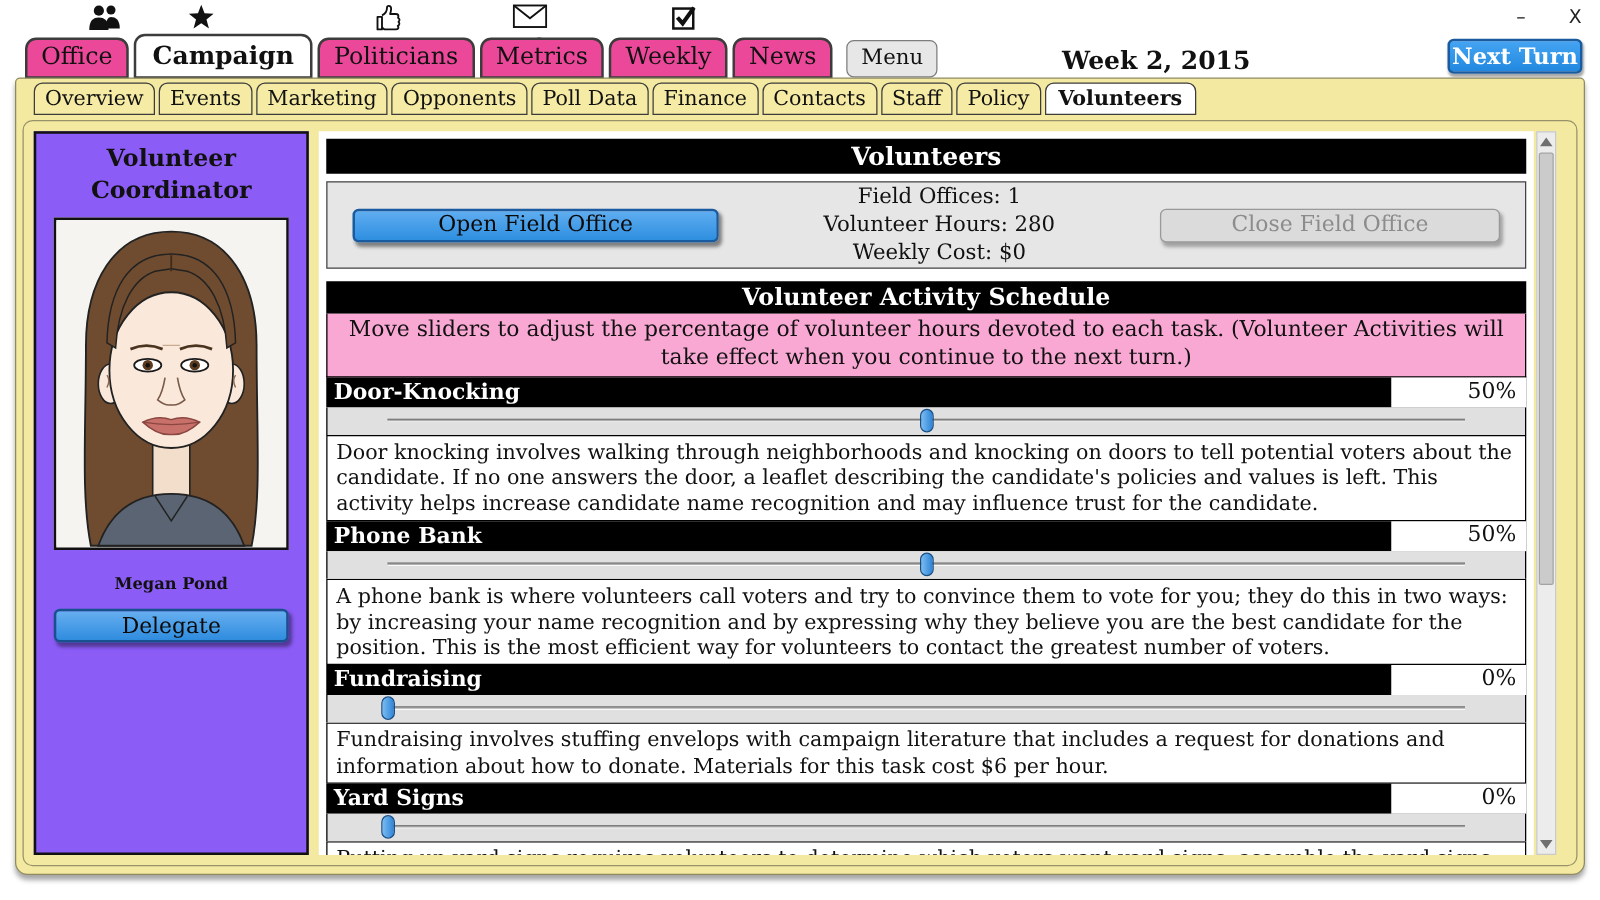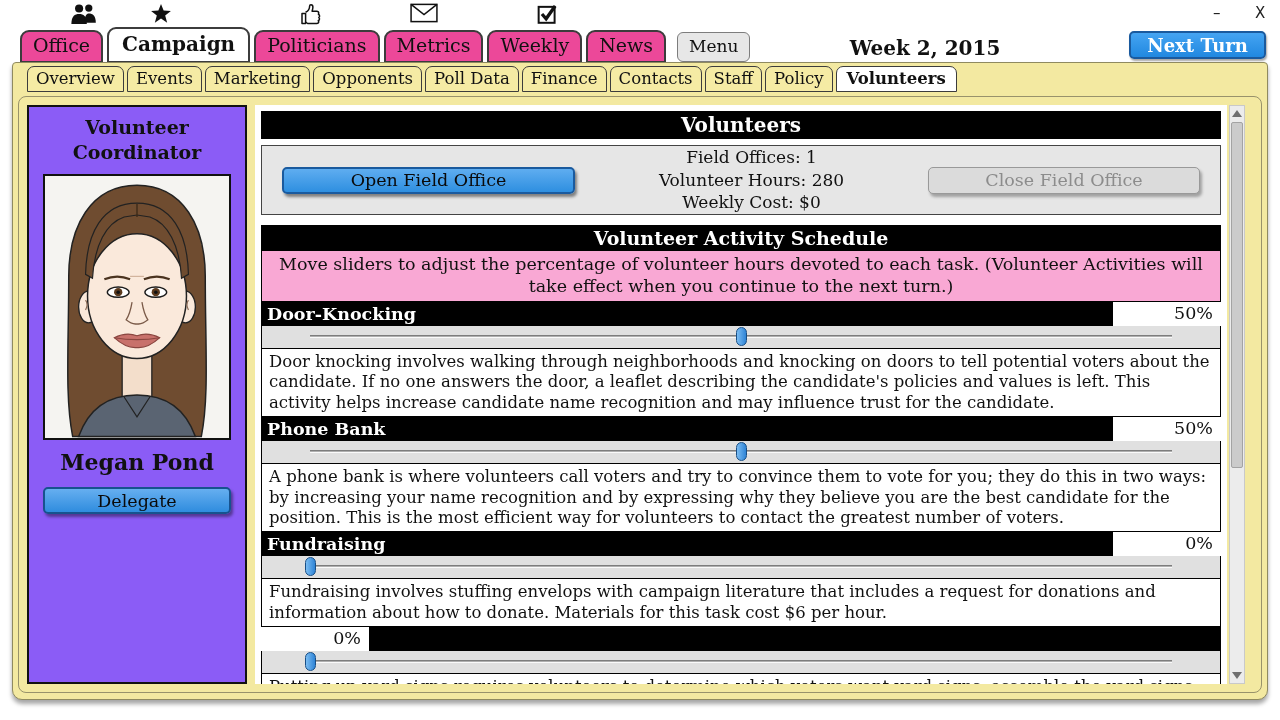--- a/index.html
+++ b/index.html
@@ -17,21 +17,21 @@
   
   .tabbar { position:absolute; top:30px; left:20px; height:33px; display:flex;
     align-items:flex-end; gap:4px; }
   .tab { background:#ec4899; border:2px solid #3c3c3c; border-radius:9px 9px 0 0;
     padding:3px 11px 4px; font-size:19px; line-height:1.15; cursor:pointer; }
   .tab.active { background:#fff; font-weight:bold; padding:4px 13px 5px; font-size:20px; }
   .menu-btn { margin-left:7px; align-self:center; background:#E7E7E7; border:1px solid #7d7d7d;
     border-radius:6px; padding:3px 11px 5px; font-size:17px; cursor:pointer; }
   .date-label { position:absolute; top:36px; left:830px; width:190px; text-align:center;
     font-size:20px; font-weight:bold; }
-  .next-turn { position:absolute; top:31px; right:14px; width:137px; height:28px;
+  .next-turn { position:absolute; top:31px; right:14px; width:108px; height:28px;
     background:linear-gradient(#45A4F2,#2188E0); border:2px solid #1A5A9E; border-radius:5px;
     color:#fff; font-weight:bold; font-size:18px; font-family:inherit;
     box-shadow:1px 2px 2px rgba(0,0,0,.35); cursor:pointer; }
 
   
   .app { position:absolute; top:62px; bottom:20px; left:12px; right:12px;
     background:#F3E9A1; border:1px solid #8f8a60; border-radius:4px 4px 10px 10px;
     box-shadow:0 4px 4px rgba(0,0,0,.35); }
   .subtabs { position:absolute; top:3px; left:14px; display:flex; gap:3px; align-items:flex-end; }
   .subtab { background:#F5EBA4; border:1.5px solid #3c3c3c; border-radius:7px 7px 0 0;
@@ -40,21 +40,21 @@
   .inner { position:absolute; top:33px; bottom:6px; left:5px; right:5px;
     border:1px solid #98926b; border-radius:8px; }
 
   
   .sidebar { position:absolute; left:8px; top:8px; bottom:8px; width:220px;
     background:#8b5cf6; border:2px solid #111; text-align:center; }
   .role { margin-top:8px; font-size:19px; font-weight:bold; line-height:1.3; }
   .portrait { width:188px; height:266px; margin:10px auto 0; background:#F5F4F1;
     border:2px solid #111; overflow:hidden; }
   .portrait svg { display:block; width:100%; height:100%; }
-  .person-name { margin-top:9px; font-size:22px; font-weight:bold; }
+  .person-name { margin-top:20px; font-size:13px; font-weight:bold; }
   .delegate-btn { display:block; margin:12px auto 0; width:188px; height:27px;
     background:linear-gradient(#66AFF0,#2F8CDE); border:2px solid #17528E; border-radius:5px;
     font-family:inherit; font-size:17.5px; color:#0a0a0a;
     box-shadow:2px 3px 3px rgba(0,0,0,.4); cursor:pointer; }
 
   
   .content { position:absolute; left:236px; right:34px; top:8px; bottom:8px;
     background:#fff; overflow:hidden; padding:6px; }
   .bar { background:#000; color:#fff; text-align:center; font-weight:bold; }
   .title-bar { height:28px; font-size:20px; line-height:28px; margin-bottom:6px; }
@@ -280,20 +280,21 @@
           <div class="track-area">
             <div class="track"></div>
             <div class="handle" style="left: calc(0% - 5.5px);"></div>
           </div>
         </div>
         <div class="act-desc">Fundraising involves stuffing envelops with campaign literature that includes a request for donations and information about how to donate. Materials for this task cost $6 per hour.</div>
       </div>
 
       <div class="activity">
         <div class="act-header">
+          <span class="act-name">Yard Signs</span>
           <span class="act-pct">0%</span>
         </div>
         <div class="slider-row">
           <div class="track-area">
             <div class="track"></div>
             <div class="handle" style="left: calc(0% - 5.5px);"></div>
           </div>
         </div>
         <div class="act-desc">Putting up yard signs requires volunteers to determine which voters want yard signs, assemble the yard signs, and</div>
       </div>

